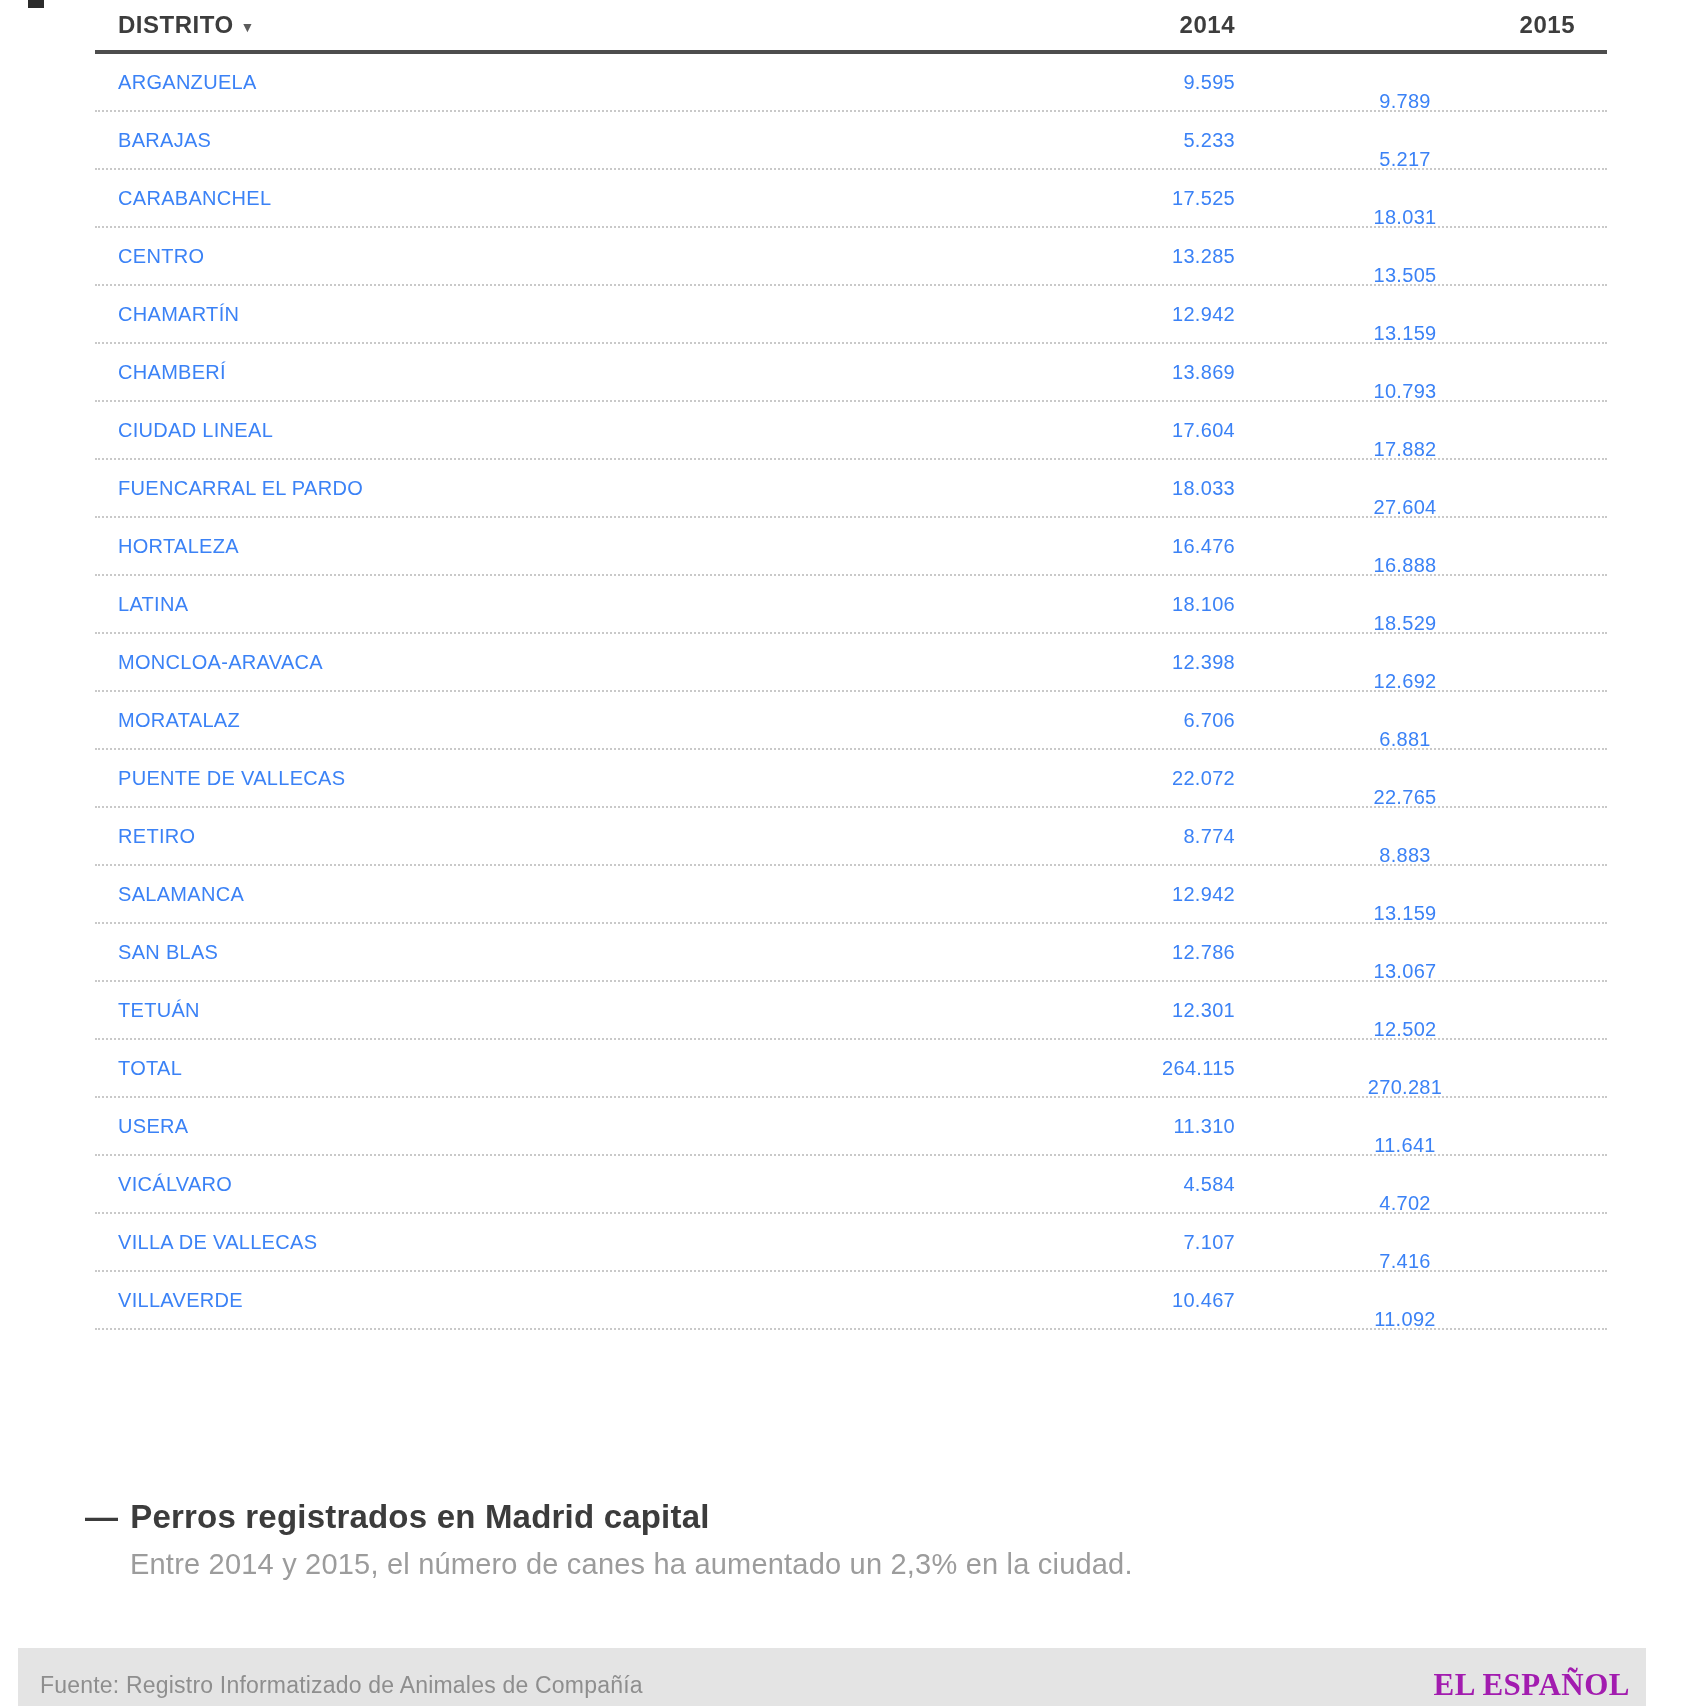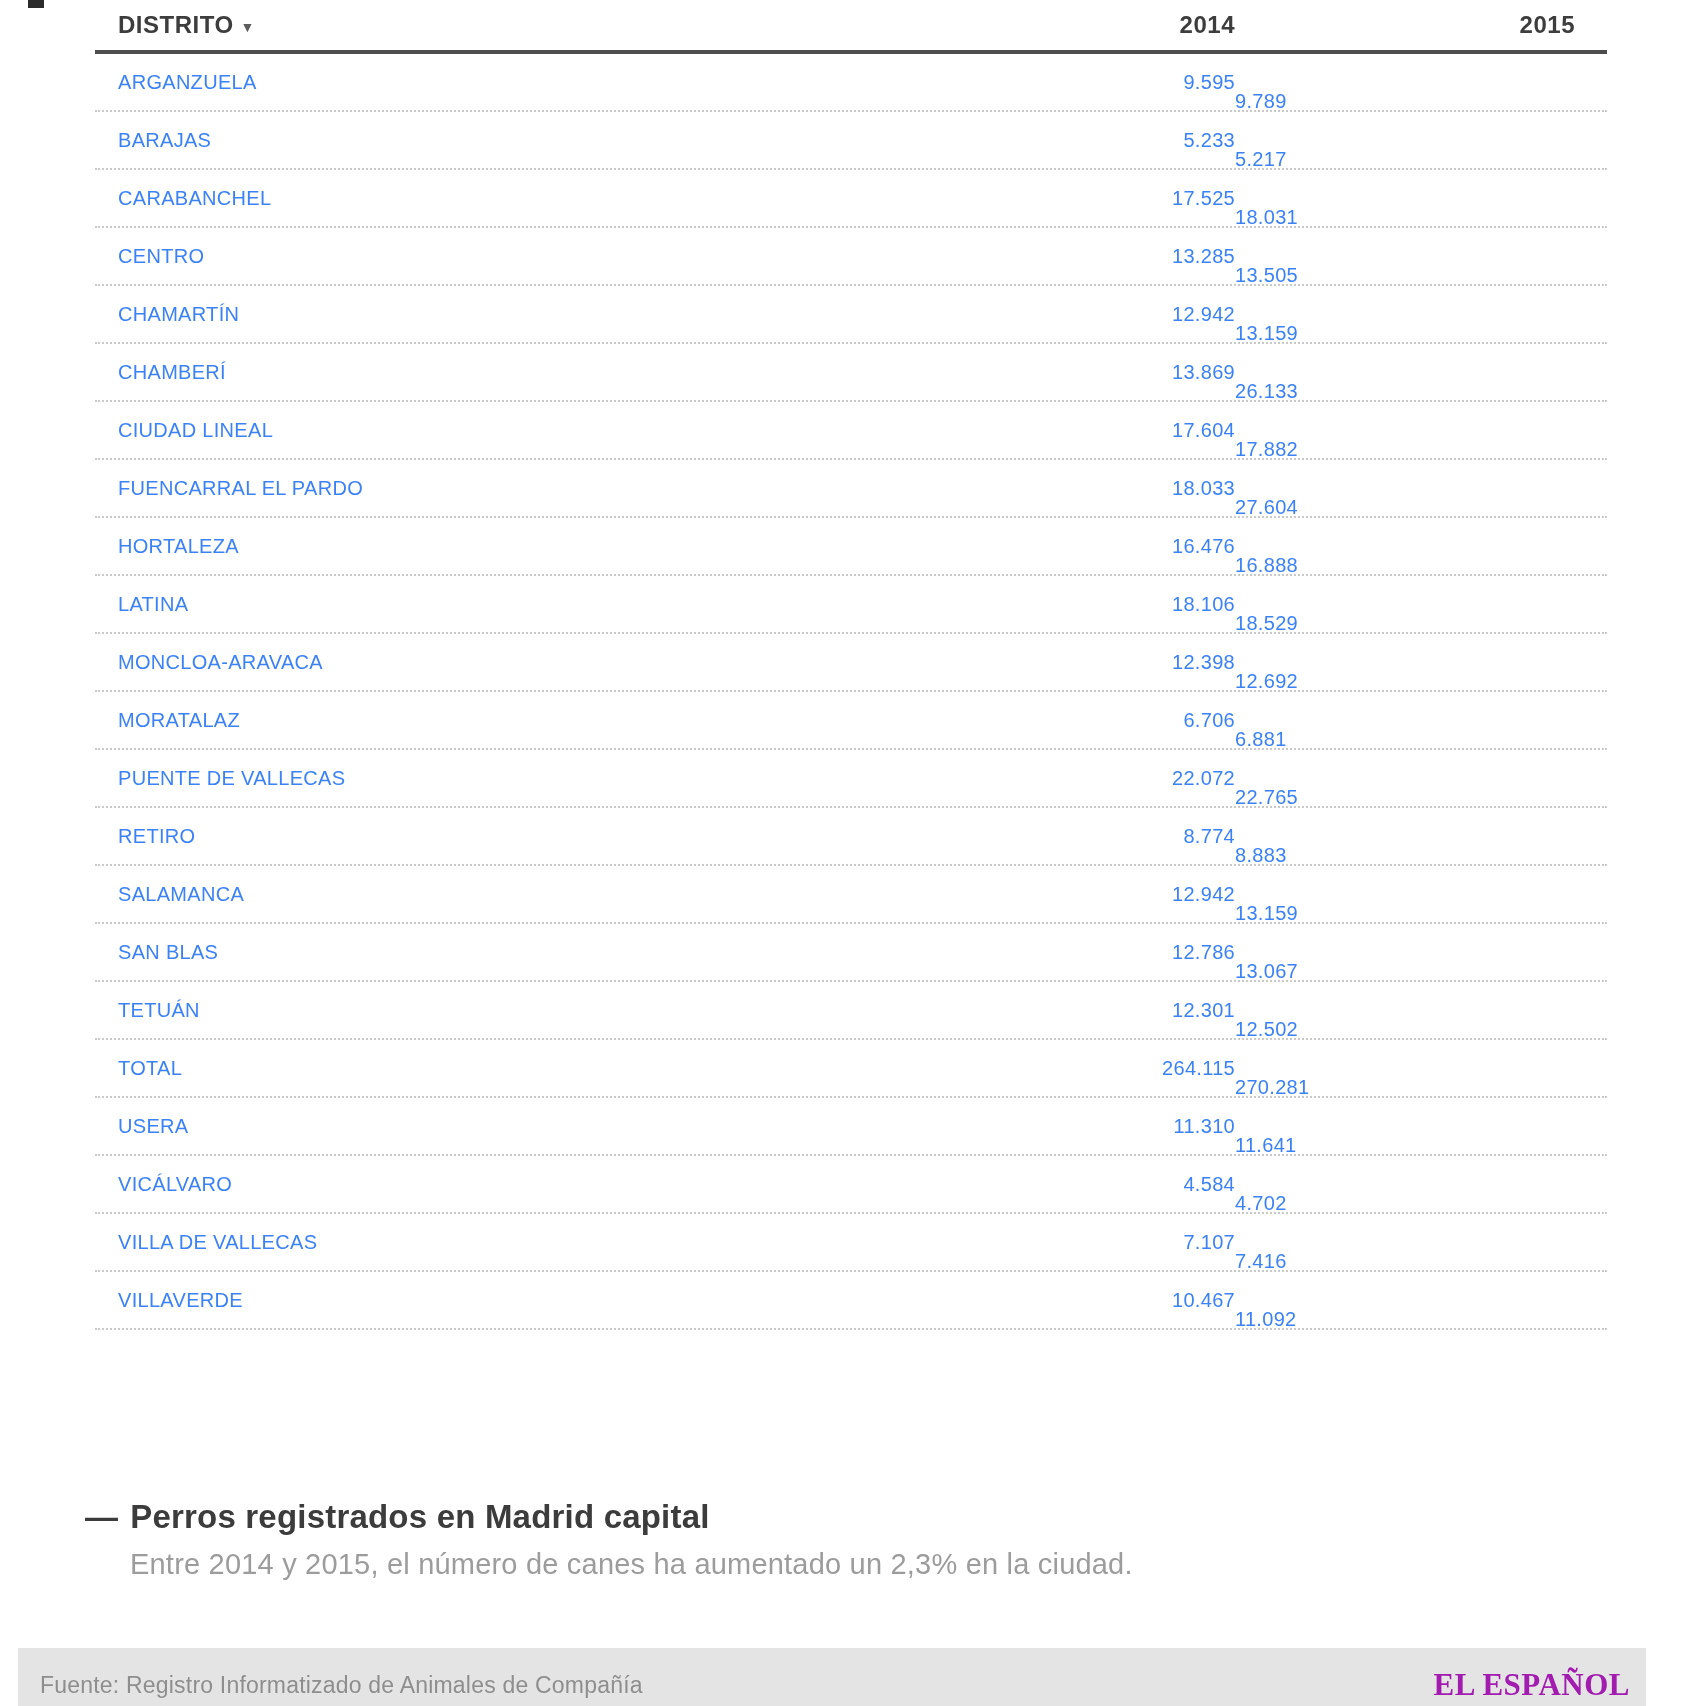--- a/index.html
+++ b/index.html
@@ -66,21 +66,21 @@
     font-size: 20px;
     color: #3b82f6;
     letter-spacing: 0.3px;
   }
   .td-name {
     flex: 1;
     padding-left: 23px;
     white-space: nowrap;
   }
   .td-a { width: 320px; text-align: right; }
-  .td-b { width: 372px; text-align: left; padding-right: 32px; box-sizing: border-box; margin-top: 39px; }
+  .td-b { width: 372px; text-align: center; padding-right: 32px; box-sizing: border-box; margin-top: 39px; }
 
   
   .caption {
     position: absolute;
     left: 85px;
     top: 1498px;
     width: 1500px;
   }
   .caption-title {
     font-size: 33px;
@@ -163,21 +163,21 @@
           <div class="td-b">13.505</div>
         </div>
         <div class="trow">
           <div class="td-name">CHAMARTÍN</div>
           <div class="td-a">12.942</div>
           <div class="td-b">13.159</div>
         </div>
         <div class="trow">
           <div class="td-name">CHAMBERÍ</div>
           <div class="td-a">13.869</div>
-          <div class="td-b">26.133</div>
+          <div class="td-b">10.793</div>
         </div>
         <div class="trow">
           <div class="td-name">CIUDAD LINEAL</div>
           <div class="td-a">17.604</div>
           <div class="td-b">17.882</div>
         </div>
         <div class="trow">
           <div class="td-name">FUENCARRAL EL PARDO</div>
           <div class="td-a">18.033</div>
           <div class="td-b">27.604</div>

